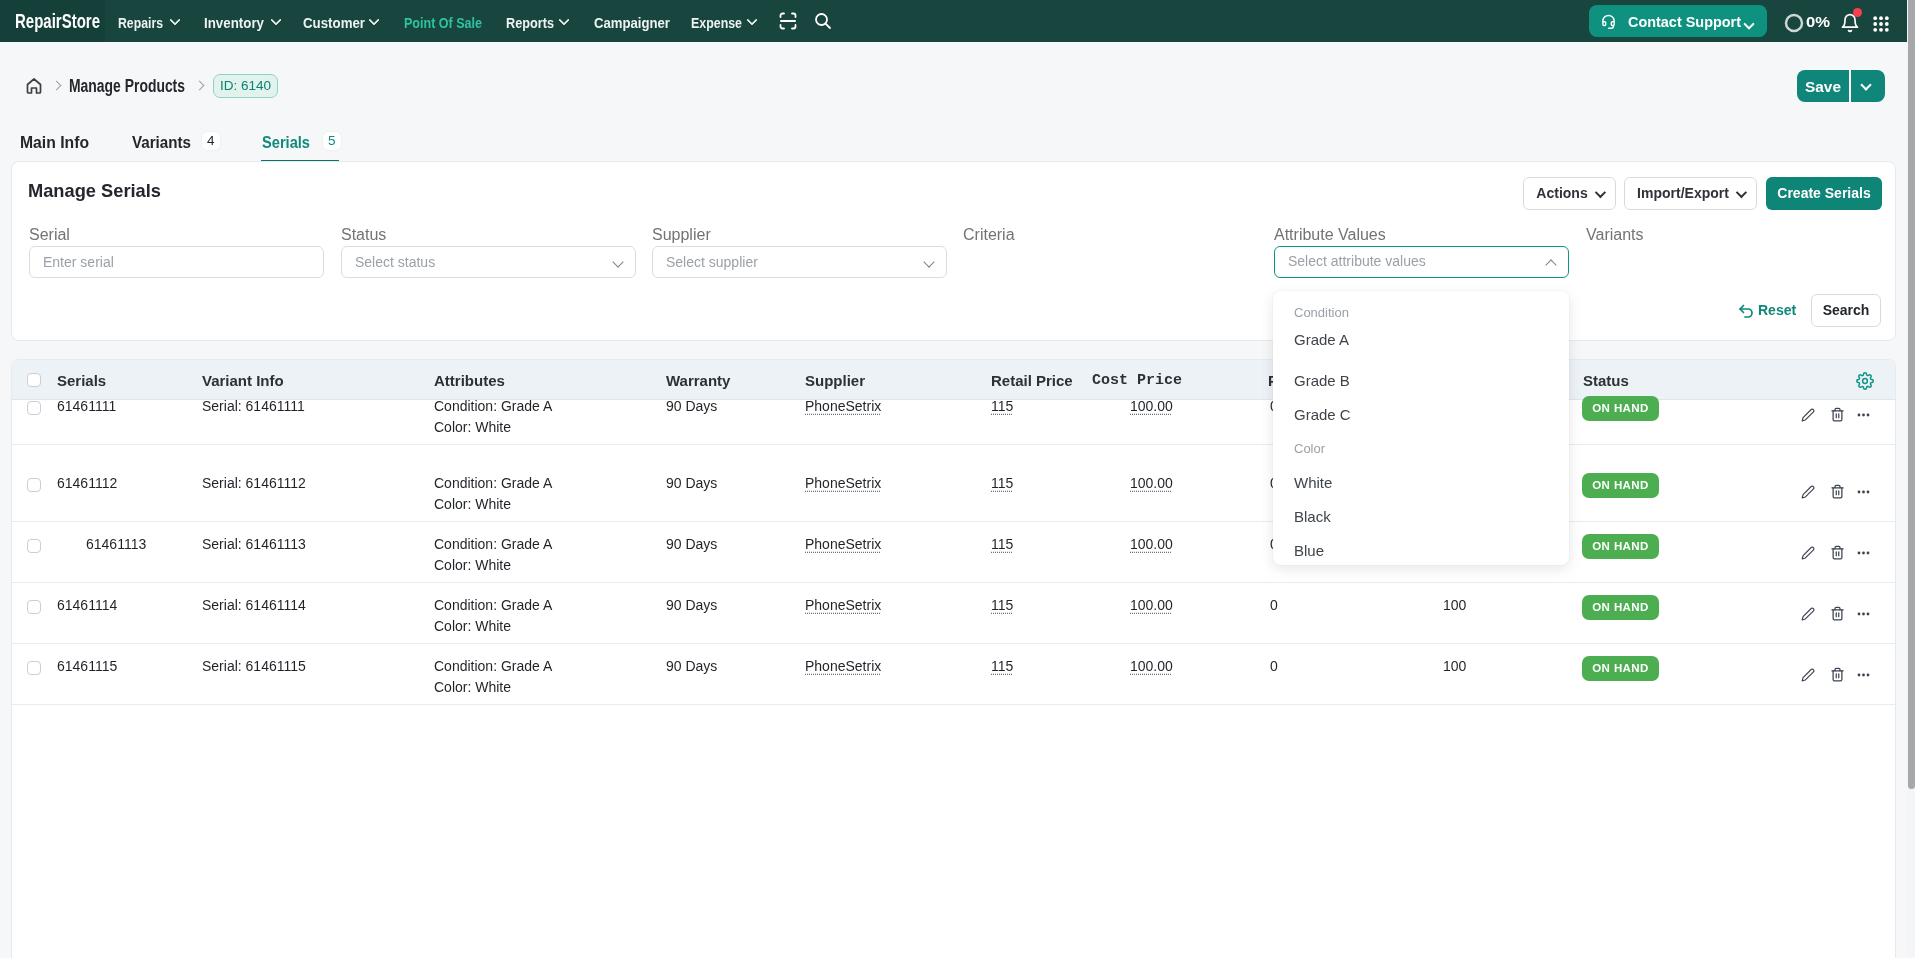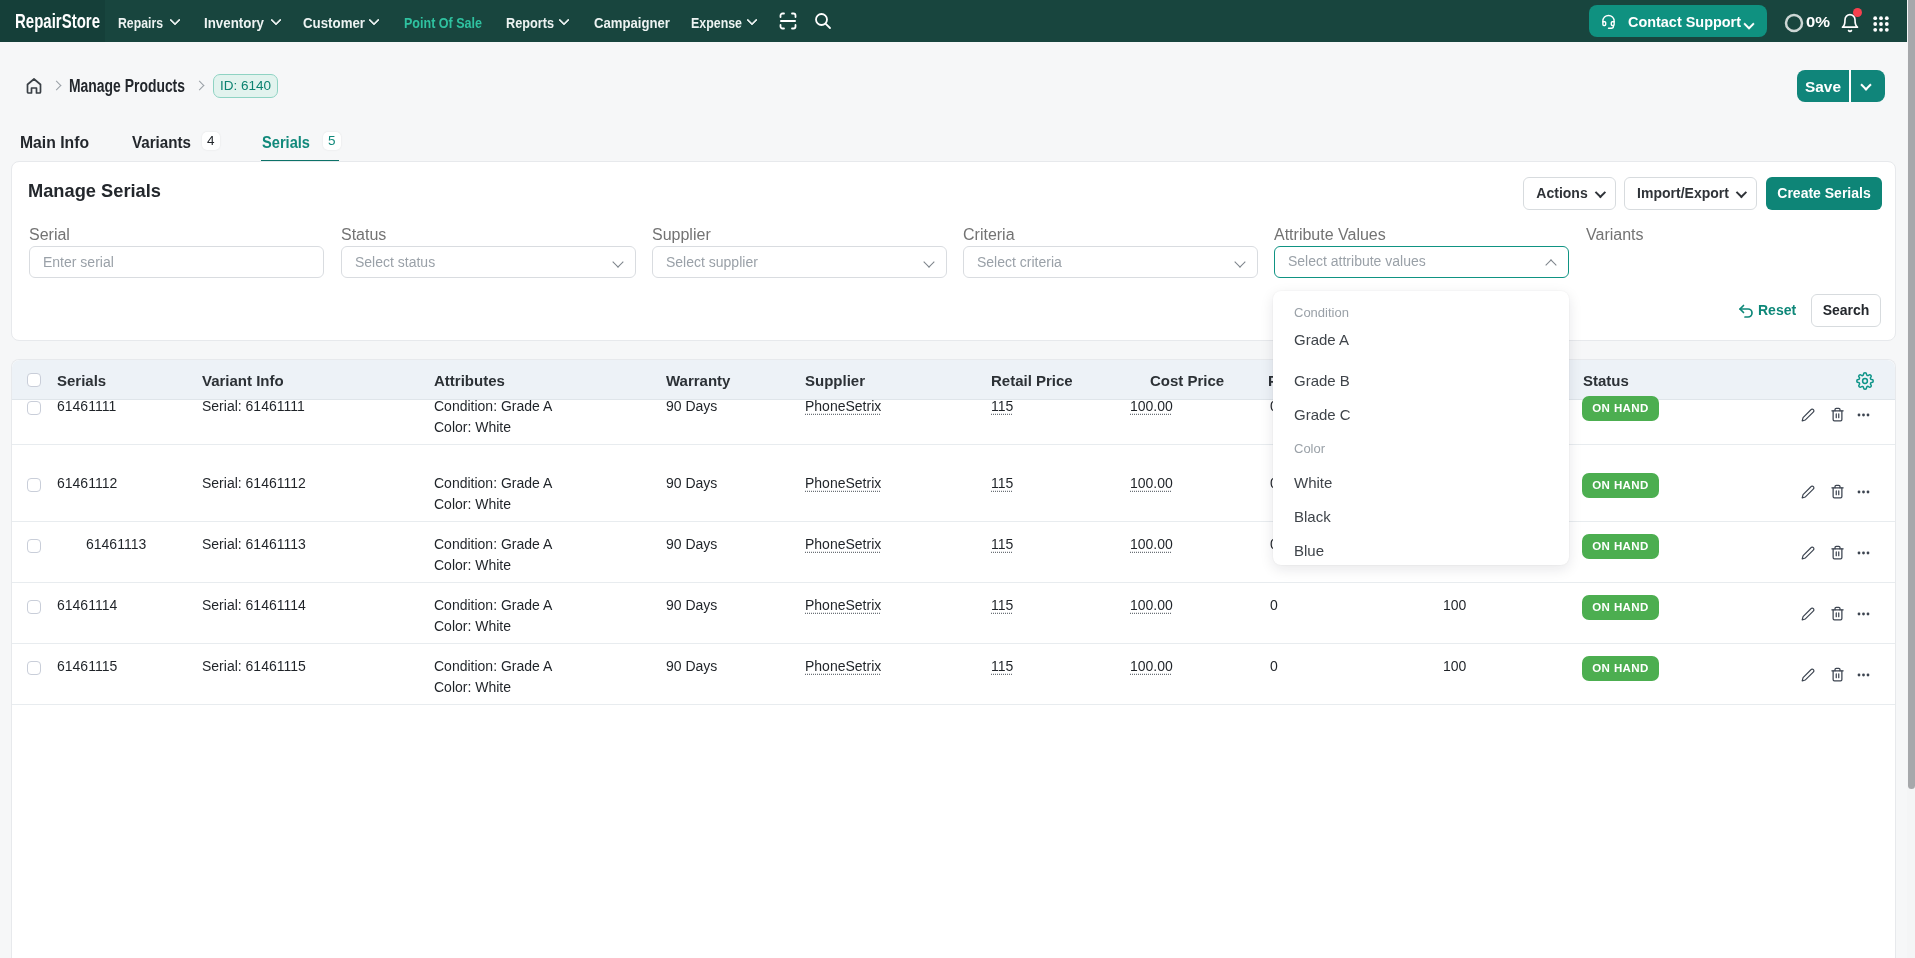--- a/index.html
+++ b/index.html
@@ -177,41 +177,40 @@
   <div class="flabel" style="left:17px;">Serial</div>
   <div class="flabel" style="left:329px;">Status</div>
   <div class="flabel" style="left:640px;">Supplier</div>
   <div class="flabel" style="left:951px;">Criteria</div>
   <div class="flabel" style="left:1262px;">Attribute Values</div>
   <div class="flabel" style="left:1574px;">Variants</div>
 
   <div class="finput" style="left:17px;">Enter serial</div>
   <div class="finput" style="left:329px;">Select status<span class="schev"></span></div>
   <div class="finput" style="left:640px;">Select supplier<span class="schev"></span></div>
-  <div class="finput" style="left:951px;">Select criteria<span class="schev"></span></div>
   <div class="finput" id="attr-input" style="left:1262px;">Select attribute values<span class="schev"></span></div>
 
   <div id="resetlink">Reset</div>
   <svg class="abs" style="left:1726px;top:142px;" width="16" height="14" viewBox="0 0 16 14" fill="none" stroke="#0d8778" stroke-width="1.7" stroke-linecap="round" stroke-linejoin="round">
     <path d="M5.5 1.5 L2 5 l3.5 3.5"></path>
       <path d="M2 5 h8 a4 4 0 0 1 0 8 h-3"></path>
   </svg>
   <div id="searchbtn">Search</div>
 </div>
 
 <div class="card" id="tcard">
   <div id="thead">
     <div class="cb" style="left:15px;top:13px;"></div>
     <div class="th" style="left:45px;">Serials</div>
     <div class="th" style="left:190px;">Variant Info</div>
     <div class="th" style="left:422px;">Attributes</div>
     <div class="th" style="left:654px;">Warranty</div>
     <div class="th" style="left:793px;">Supplier</div>
     <div class="th" style="left:979px;">Retail Price</div>
-    <div class="th" style="left:1138px;">Cost Price</div>
+    <div class="th" style="left:1080px;font-family:Liberation Mono, monospace;">Cost Price</div>
     <div class="th" style="left:1256px;">Promo Price</div>
     <div class="th" style="left:1431px;">Quantity</div>
     <div class="th" style="left:1571px;">Status</div>
     <svg class="abs" style="left:1844px;top:12px;" width="18" height="18" viewBox="0 0 24 24" fill="none" stroke="#0d9488" stroke-width="2">
       <circle cx="12" cy="12" r="3.2"></circle>
       <path d="M19.4 15a1.65 1.65 0 0 0 .33 1.82l.06.06a2 2 0 1 1-2.83 2.83l-.06-.06a1.65 1.65 0 0 0-1.82-.33 1.65 1.65 0 0 0-1 1.51V21a2 2 0 1 1-4 0v-.09A1.65 1.65 0 0 0 9 19.4a1.65 1.65 0 0 0-1.82.33l-.06.06a2 2 0 1 1-2.83-2.83l.06-.06a1.65 1.65 0 0 0 .33-1.82 1.65 1.65 0 0 0-1.51-1H3a2 2 0 1 1 0-4h.09A1.65 1.65 0 0 0 4.6 9a1.65 1.65 0 0 0-.33-1.82l-.06-.06a2 2 0 1 1 2.83-2.83l.06.06a1.65 1.65 0 0 0 1.82.33H9a1.65 1.65 0 0 0 1-1.51V3a2 2 0 1 1 4 0v.09a1.65 1.65 0 0 0 1 1.51 1.65 1.65 0 0 0 1.82-.33l.06-.06a2 2 0 1 1 2.83 2.83l-.06.06a1.65 1.65 0 0 0-.33 1.82V9a1.65 1.65 0 0 0 1.51 1H21a2 2 0 1 1 0 4h-.09a1.65 1.65 0 0 0-1.51 1z"></path>
     </svg>
   </div>
   <div class="trow" style="top:24px;">
     <div class="cb" style="left:15px;top:17px;"></div>

